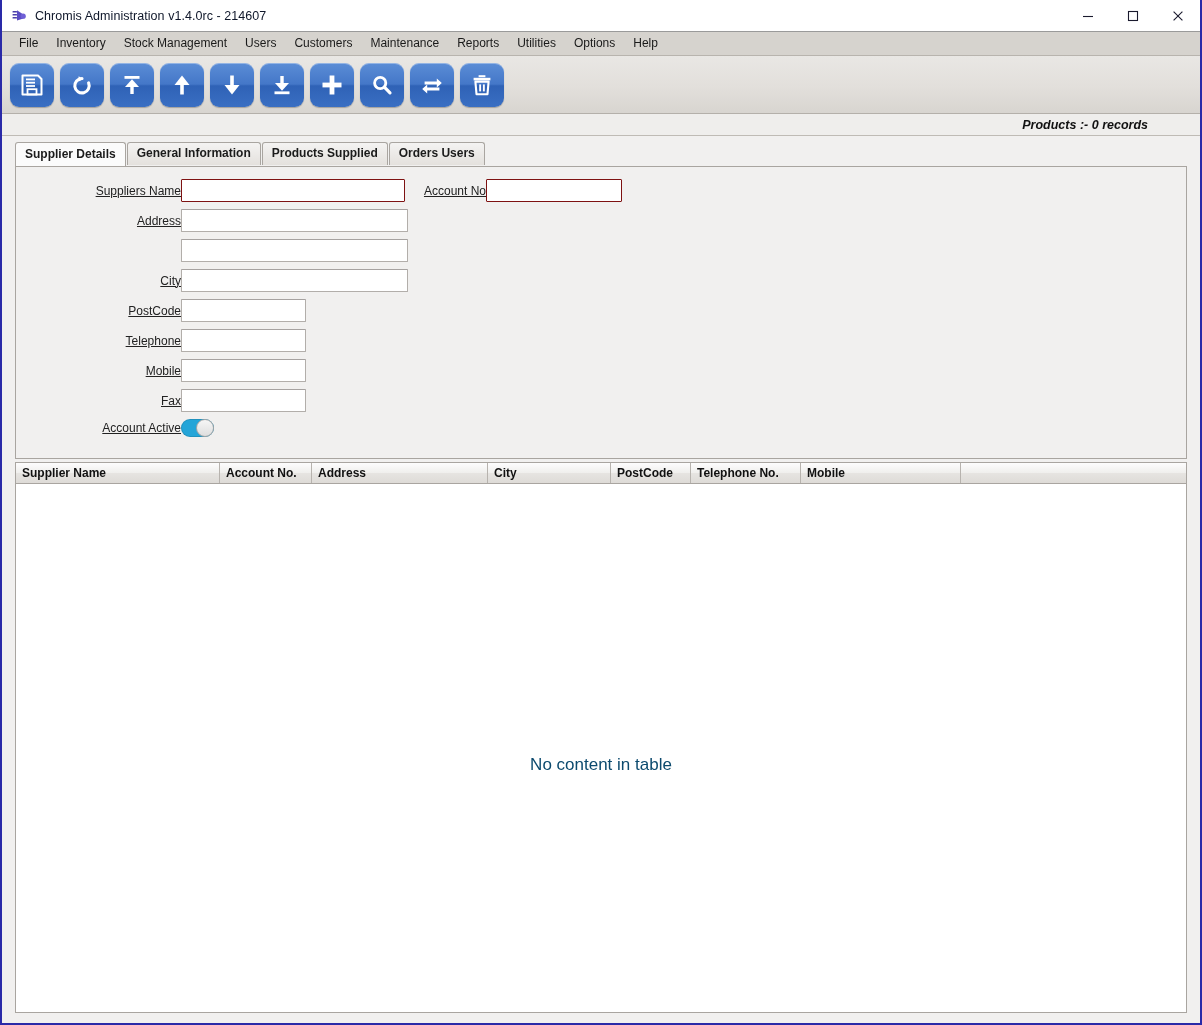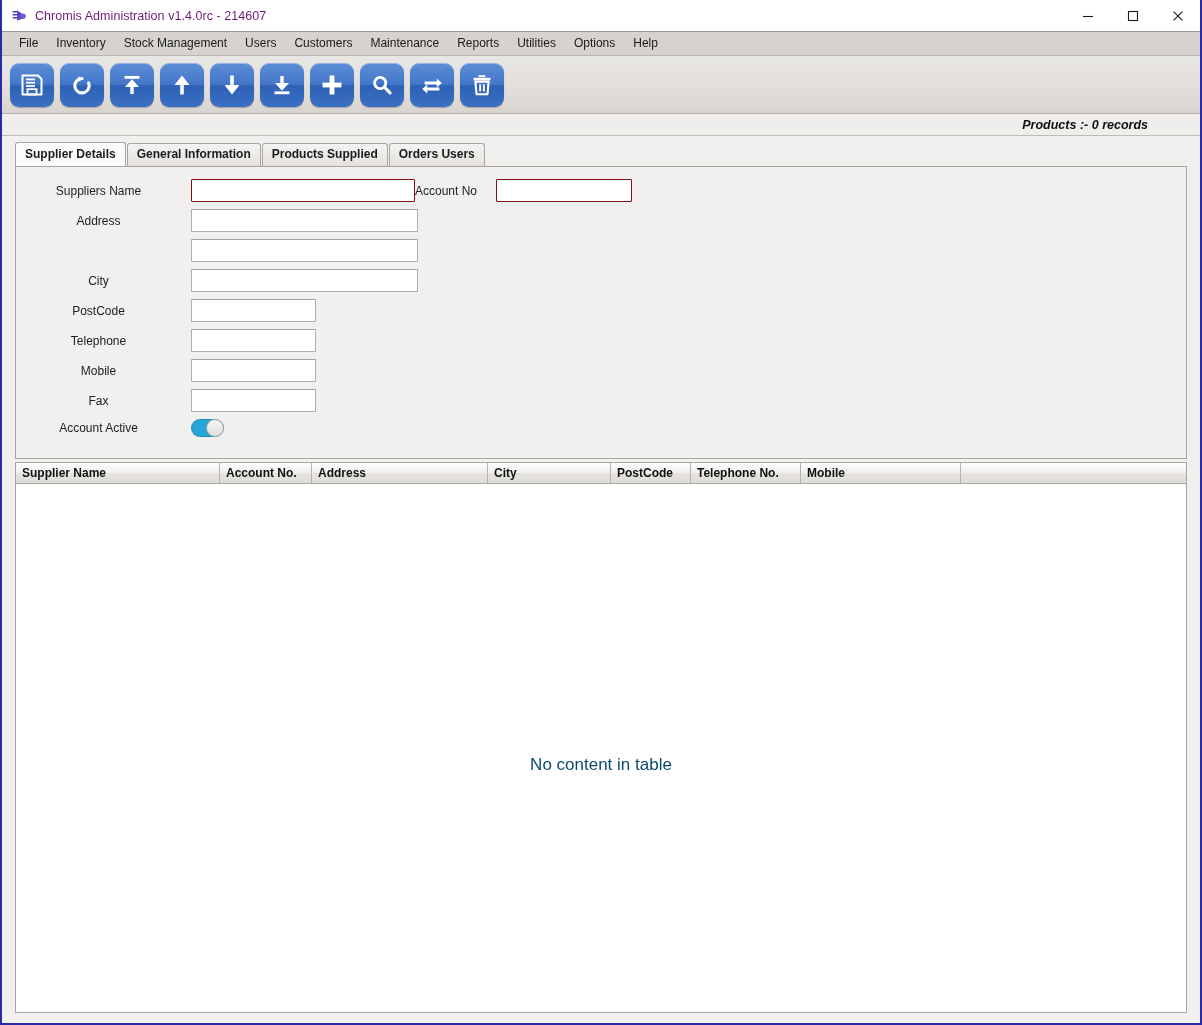--- a/index.html
+++ b/index.html
@@ -44,21 +44,21 @@
   .title-icon {
     width: 16px;
     height: 16px;
     margin-left: 9px;
     margin-right: 8px;
     position: relative;
     flex: 0 0 auto;
   }
   .title-text {
     font-size: 12.5px;
-    color: #701a75;
+    color: #0f172a;
     letter-spacing: 0.05px;
     white-space: nowrap;
   }
   .win-buttons {
     margin-left: auto;
     display: flex;
     height: 31px;
   }
   .win-btn {
     width: 45px;
@@ -142,21 +142,20 @@
     padding: 0 13px 10px 13px;
     box-sizing: border-box;
     display: flex;
     flex-direction: column;
     min-height: 0;
   }
 
   
   .tabstrip {
     display: flex;
-    align-items: flex-end;
     height: 24px;
     min-height: 24px;
     padding-top: 6px;
     box-sizing: content-box;
   }
   .tab {
     height: 22px;
     line-height: 21px;
     padding: 0 9px;
     font-size: 12px;
@@ -188,23 +187,23 @@
     position: relative;
   }
   .field-row {
     position: absolute;
     display: flex;
     align-items: center;
   }
   .flabel {
     font-size: 12px;
     color: #222;
-    text-align: center;
+    text-align: right;
     white-space: nowrap;
-    padding-right: 10px;
+    text-decoration: underline;
   }
   .finput {
     height: 23px;
     box-sizing: border-box;
     background: #ffffff;
     border: 1px solid #b2aeaa;
     border-top-color: #a6a2a0;
     font-family: "Liberation Sans", sans-serif;
     font-size: 12px;
     color: #111;

